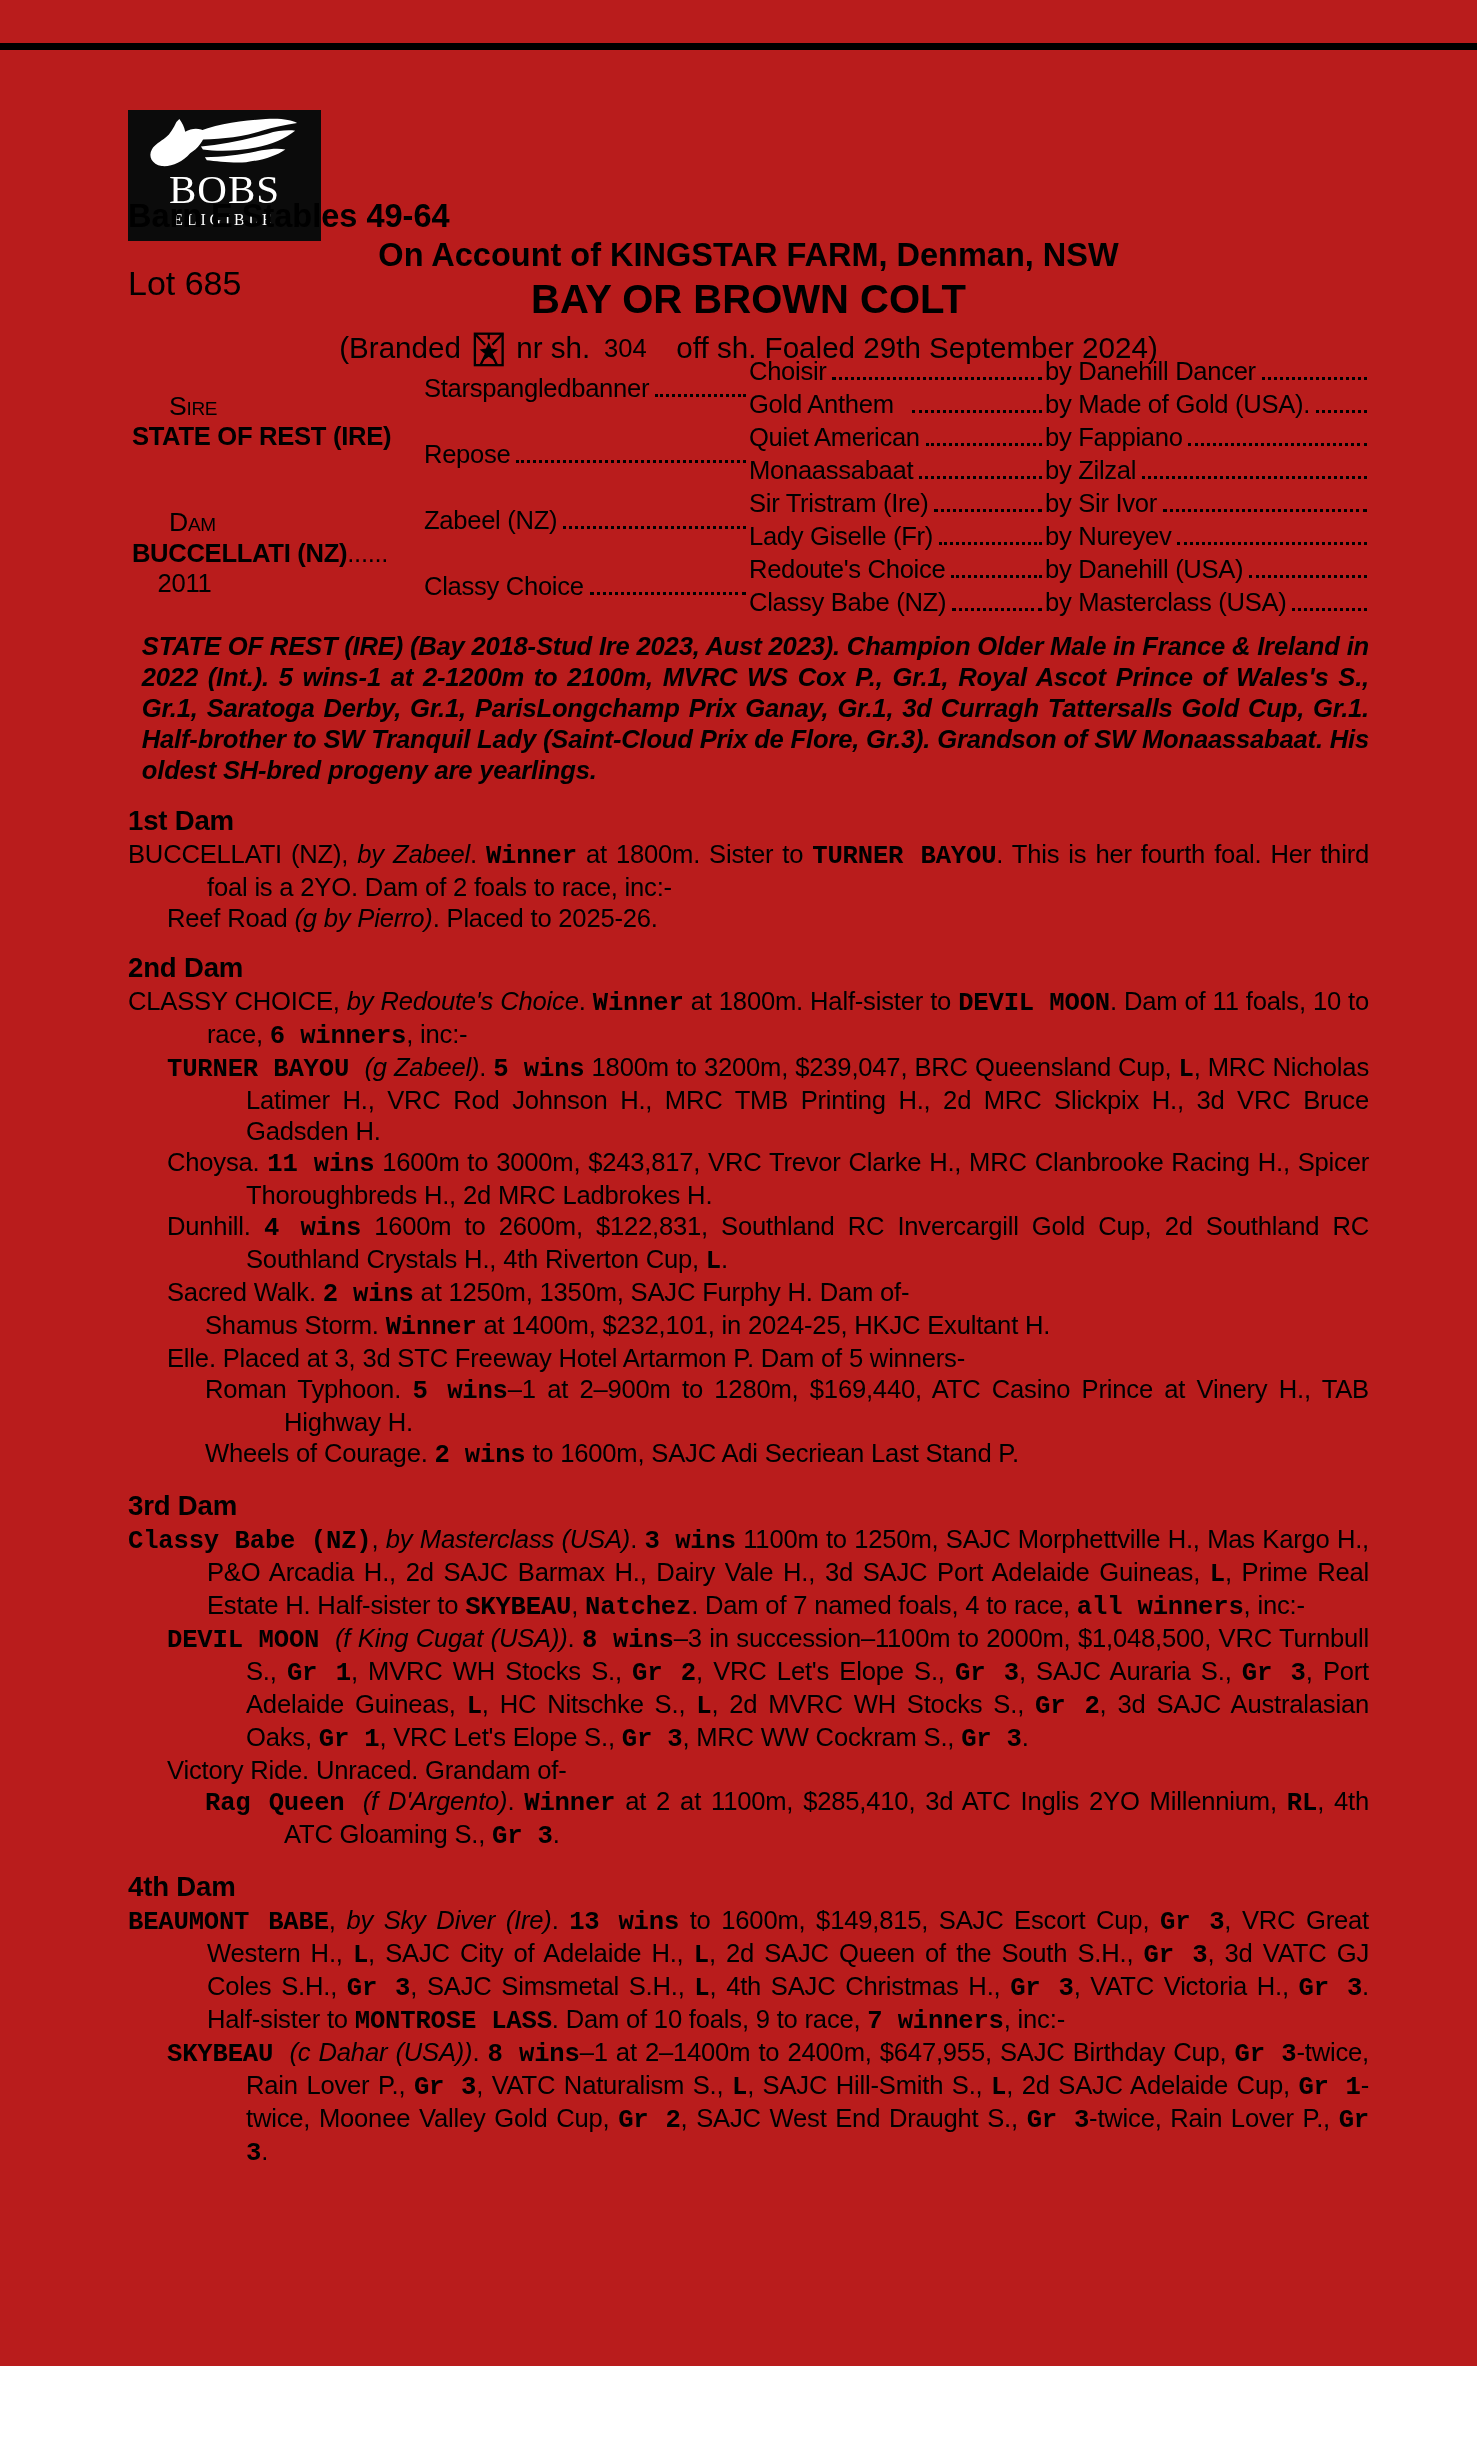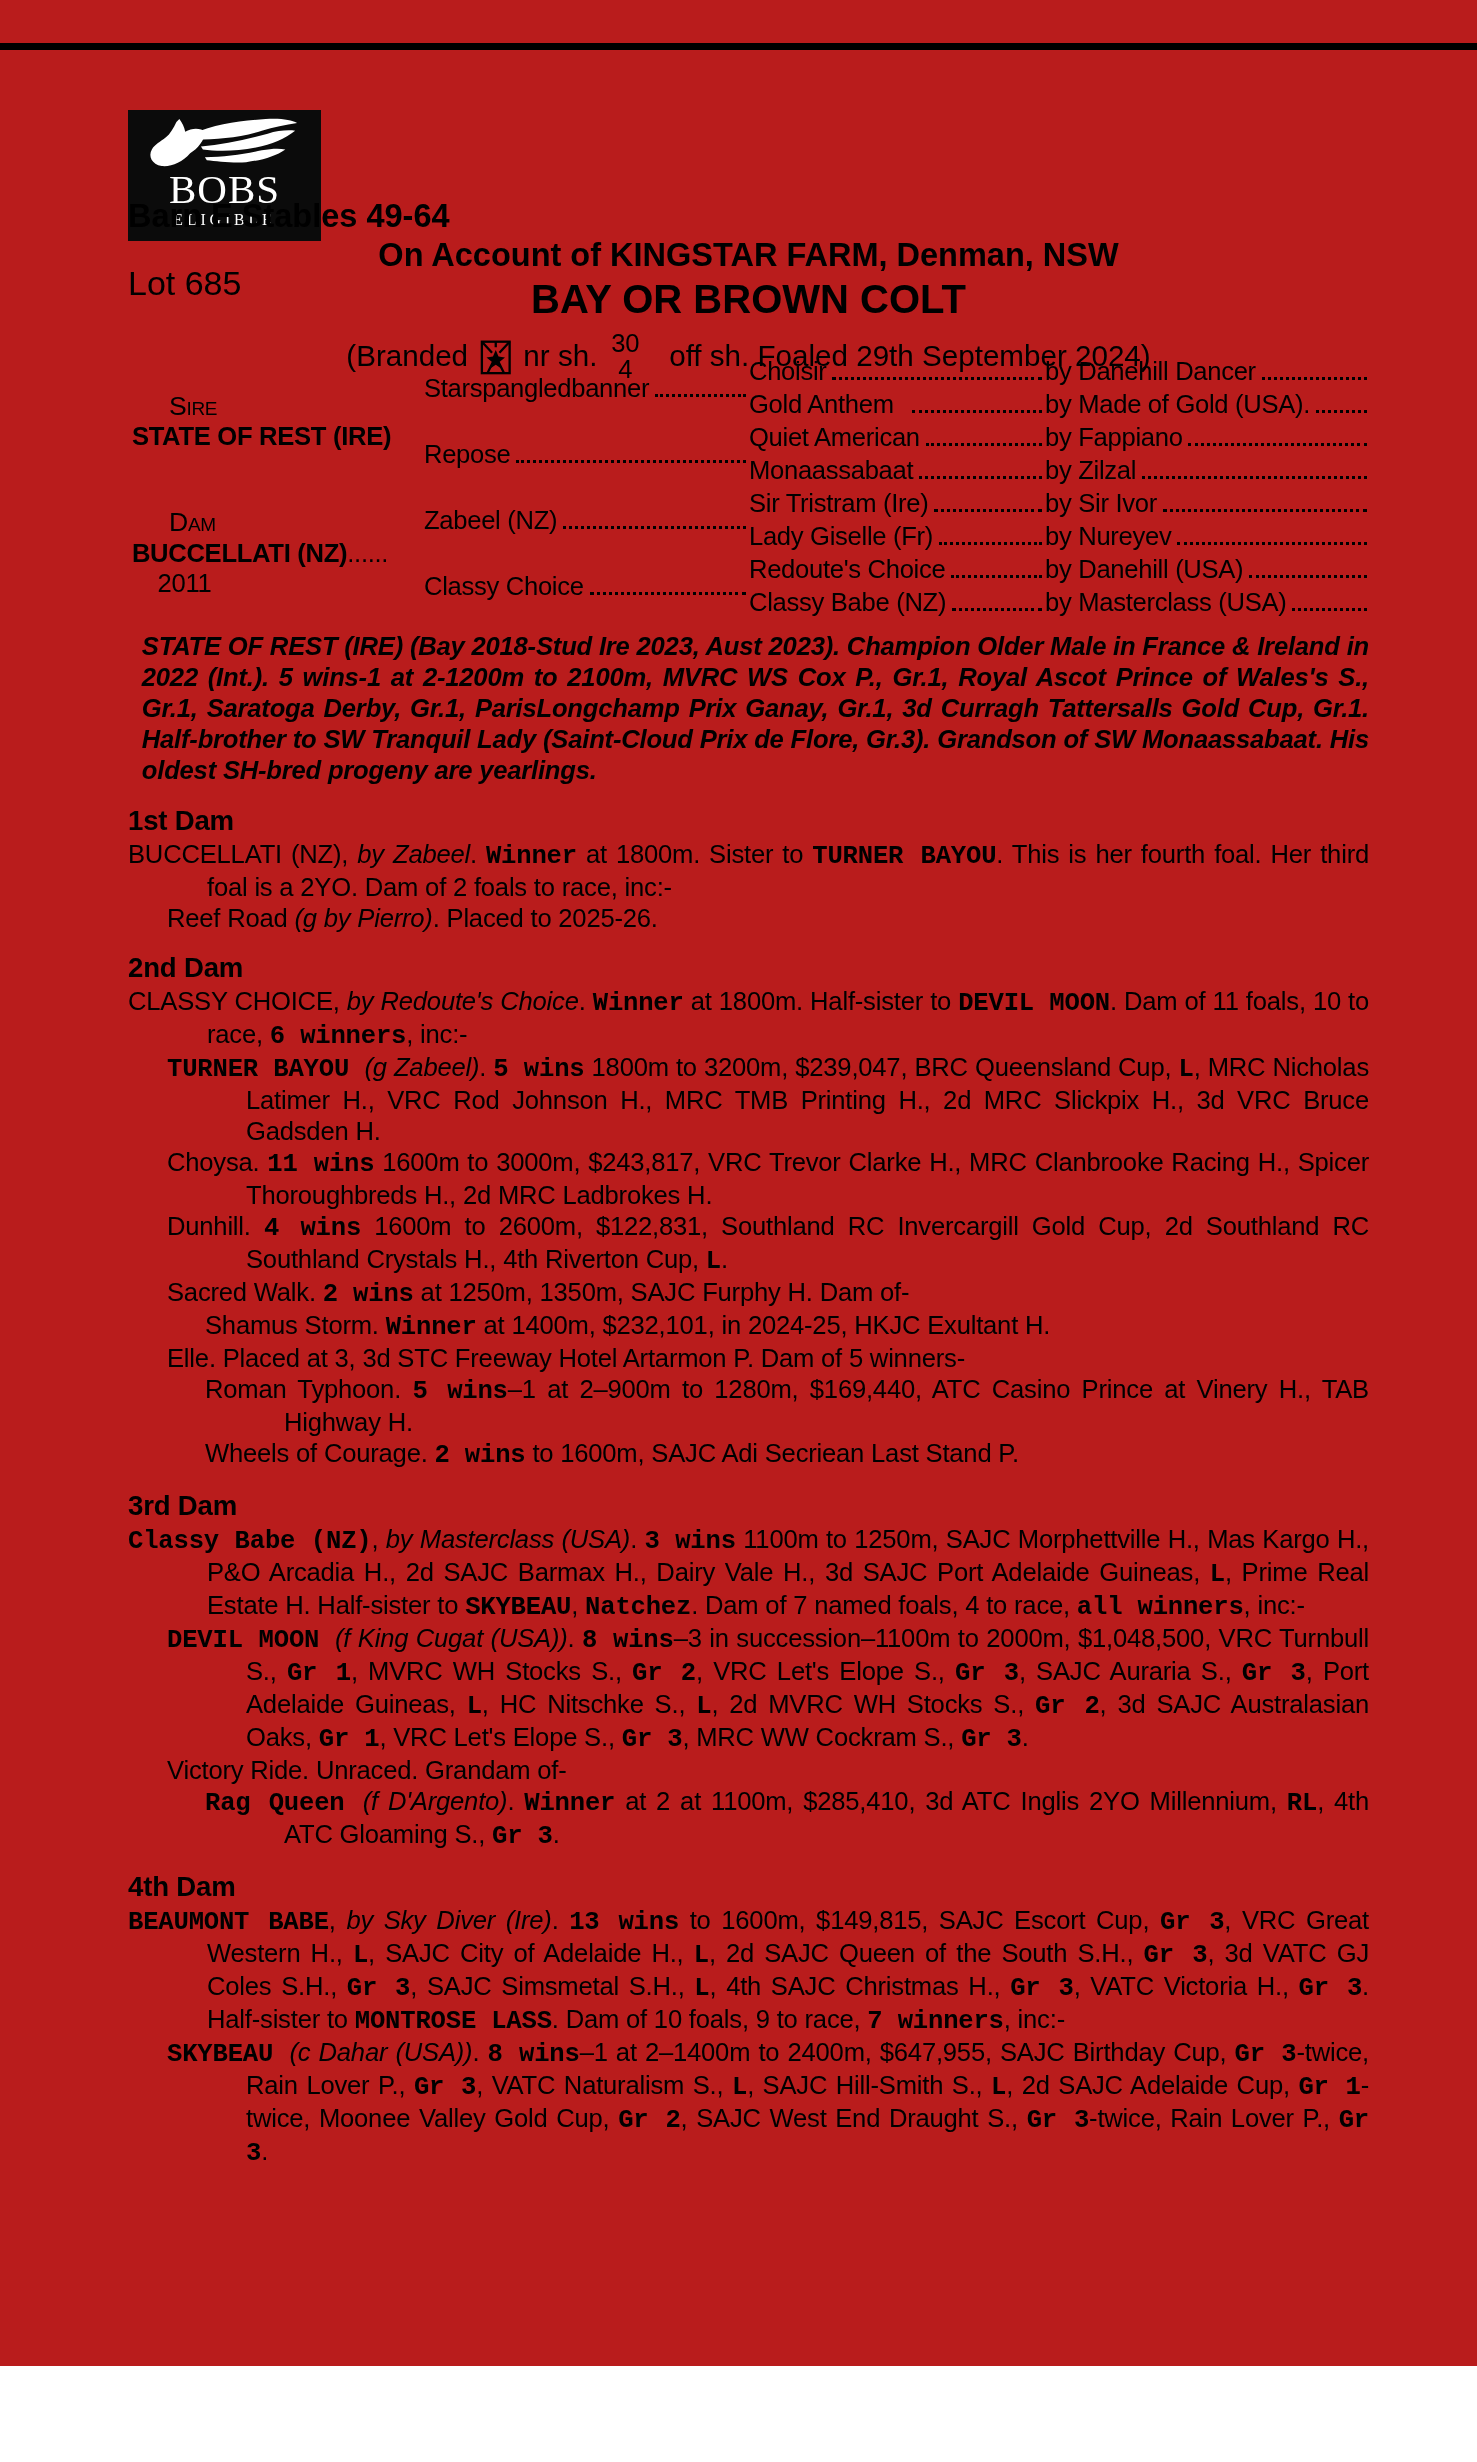--- a/index.html
+++ b/index.html
@@ -15,21 +15,21 @@
   .logo-bobs{font-family:"Liberation Serif","DejaVu Serif",serif;font-size:41px;line-height:39px;letter-spacing:1px;}
   .logo-eligible{font-family:"Liberation Serif","DejaVu Serif",serif;font-size:15.8px;line-height:21.7px;letter-spacing:3.9px;}
   .lot{position:absolute;left:128px;top:264px;font-size:34px;font-weight:400;}
 
   
   .head-block{position:absolute;left:128px;top:158px;width:1241px;}
   .barn{text-align:left;font-weight:700;font-size:32.5px;line-height:37px;margin-top:40px;}
   .account{text-align:center;font-weight:700;font-size:32.5px;line-height:40px;}
   .title{text-align:center;font-weight:700;font-size:40px;line-height:46px;margin-top:1px;}
   .branded{display:flex;justify-content:center;align-items:center;gap:9.9px;font-size:29.6px;margin-top:7.9px;}
-  .fraction{display:inline-flex;flex-direction:column;align-items:center;font-size:25.6px;line-height:26.6px;
+  .fraction{display:inline-flex;flex-direction:row;align-items:center;font-size:25.6px;line-height:26.6px;
             padding:0 3.9px;margin-right:15.8px;}
   .brand-mark{margin:0 2px;}
 
   
   .ped-grid{position:absolute;left:128px;top:355px;width:1241px;display:grid;
             grid-template-columns:296px 325px 296px 325px;grid-auto-rows:33px;
             font-size:25.6px;letter-spacing:-0.3px;}
   .ped-parent{display:flex;flex-direction:column;justify-content:center;}
   .ped-label{font-variant:small-caps;font-size:26.6px;padding-left:41px;line-height:30.5px;}
   .ped-name{font-weight:700;padding-left:3.9px;white-space:nowrap;line-height:30.5px;}

